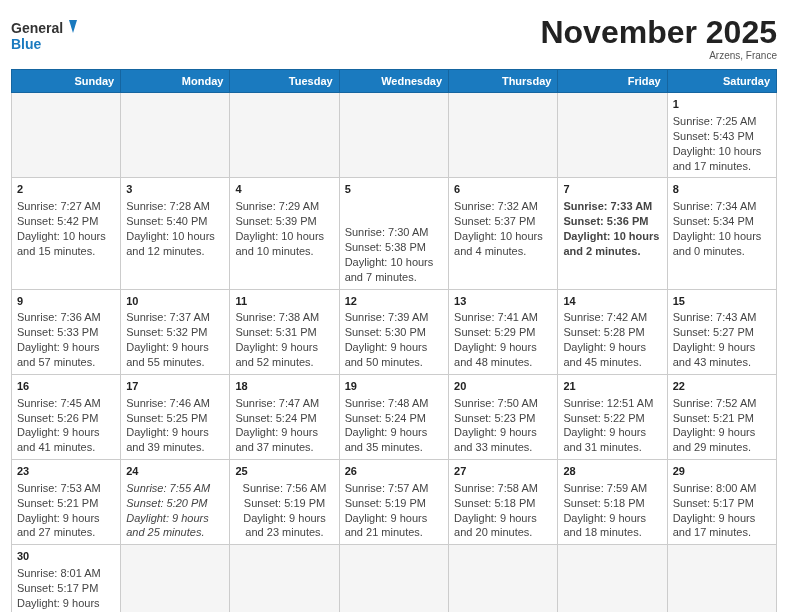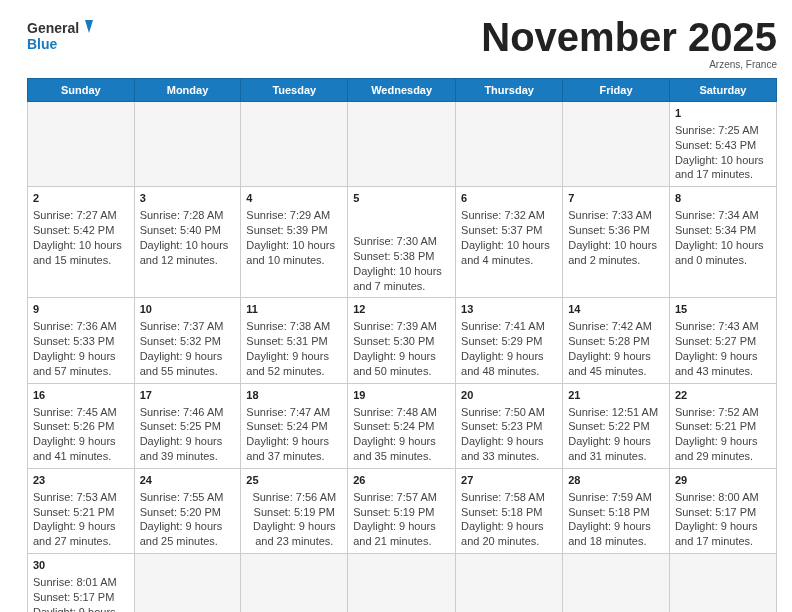--- a/index.html
+++ b/index.html
@@ -7,56 +7,56 @@
       width: 792px;
       height: 612px;
       font-family: Arial, sans-serif;
       background: #fff;
       overflow: hidden;
     }
     .page {
       width: 792px;
       height: 592px;
       background: #fff;
-      padding: 15px 15px 10px 27px;
+      padding: 15px 15px 10px 11px;
     }
     .header {
       display: flex;
       justify-content: space-between;
       align-items: flex-start;
       margin-bottom: 8px;
     }
     .logo {
       display: flex;
       align-items: center;
       gap: 4px;
     }
     .title-area {
       text-align: right;
     }
     .month-title {
-      font-size: 40px;
+      font-size: 32px;
       font-weight: bold;
       color: #222;
       line-height: 1.1;
     }
     .location {
       font-size: 10px;
       color: #555;
     }
     .calendar {
       width: 100%;
       border-collapse: collapse;
       border: 1px solid #ccc;
       font-size: 10px;
     }
     .calendar th {
       background: #1a7abf;
       color: #fff;
-      text-align: center;
+      text-align: right;
       padding: 5px 6px;
       font-size: 11px;
       font-weight: bold;
       border: 1px solid #1565a0;
     }
     .calendar td {
       vertical-align: top;
       border: 1px solid #ccc;
       padding: 4px 5px;
       height: 82px;
@@ -162,21 +162,21 @@
           </td>
           <td>
             <span class="day-num">6</span>
             <div class="day-info" style="white-space: pre-line;">Sunrise: 7:32 AM
 Sunset: 5:37 PM
 Daylight: 10 hours
 and 4 minutes.</div>
           </td>
           <td>
             <span class="day-num">7</span>
-            <div class="day-info" style="white-space: pre-line;">Sunrise: 7:33 AM
+            <div class="day-info" style="white-space: pre-line; font-weight: bold;">Sunrise: 7:33 AM
 Sunset: 5:36 PM
 Daylight: 10 hours
 and 2 minutes.</div>
           </td>
           <td>
             <span class="day-num">8</span>
             <div class="day-info" style="white-space: pre-line;">Sunrise: 7:34 AM
 Sunset: 5:34 PM
 Daylight: 10 hours
 and 0 minutes.</div>
@@ -287,21 +287,21 @@
         <tr>
           <td>
             <span class="day-num">23</span>
             <div class="day-info" style="white-space: pre-line;">Sunrise: 7:53 AM
 Sunset: 5:21 PM
 Daylight: 9 hours
 and 27 minutes.</div>
           </td>
           <td>
             <span class="day-num">24</span>
-            <div class="day-info" style="white-space: pre-line;">Sunrise: 7:55 AM
+            <div class="day-info" style="white-space: pre-line; font-style: italic;">Sunrise: 7:55 AM
 Sunset: 5:20 PM
 Daylight: 9 hours
 and 25 minutes.</div>
           </td>
           <td>
             <span class="day-num">25</span>
             <div class="day-info" style="white-space: pre-line; text-align: center;">Sunrise: 7:56 AM
 Sunset: 5:19 PM
 Daylight: 9 hours
 and 23 minutes.</div>

